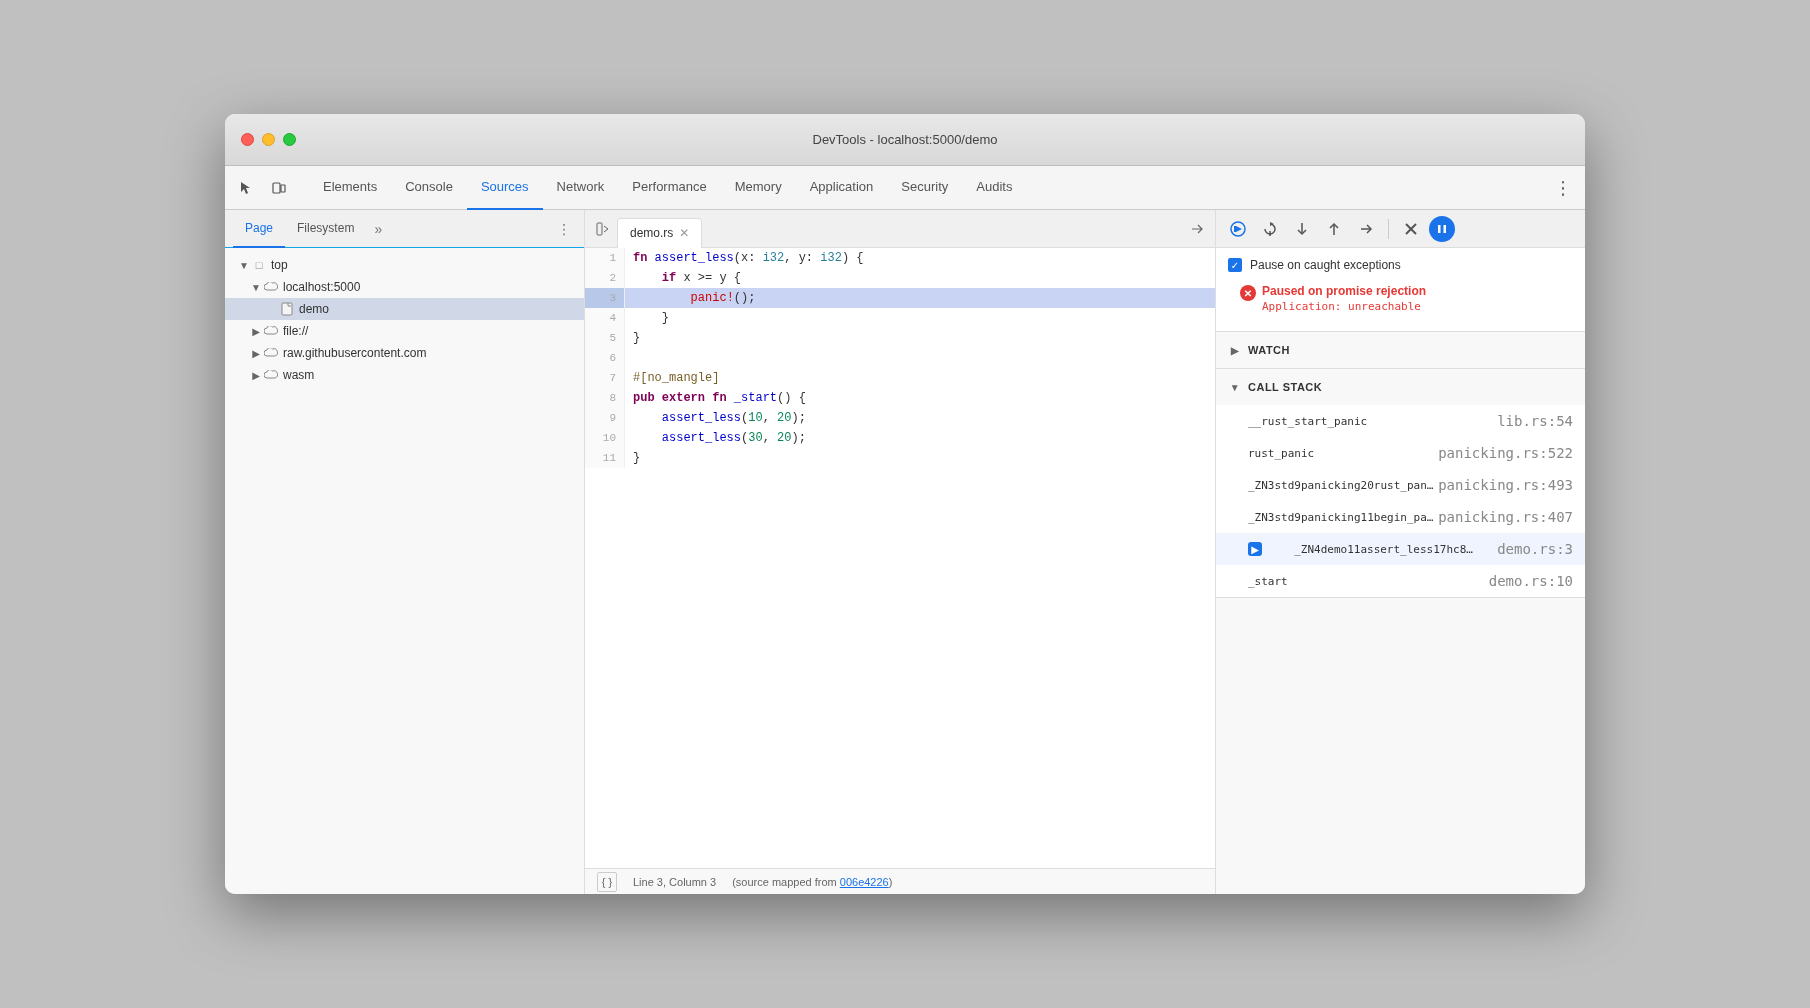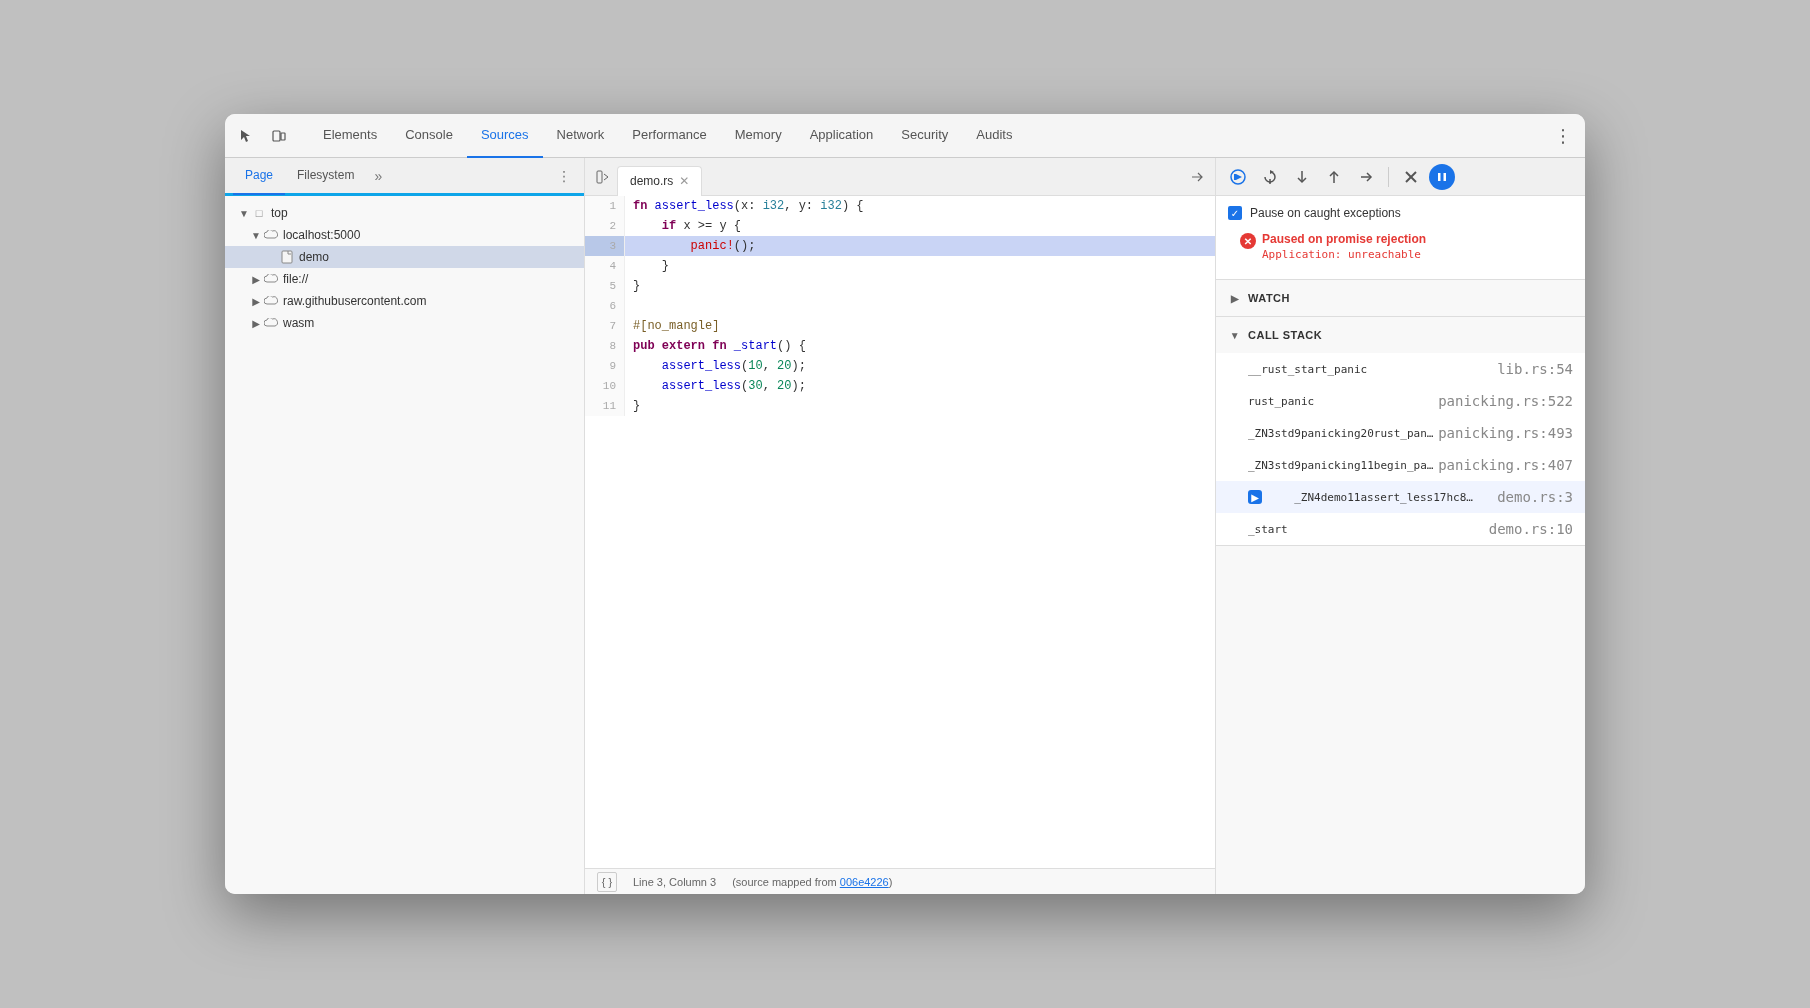--- a/index.html
+++ b/index.html
@@ -124,21 +124,21 @@
       border-right: 1px solid #ddd;
       display: flex;
       flex-direction: column;
       flex-shrink: 0;
     }
     .panel-tabs {
       display: flex;
       align-items: center;
       height: 38px;
       padding: 0 8px;
-      border-bottom: 3px solid #0ea5e9;
+      border-bottom: 1px solid #0ea5e9;
       background: #f0f0f0;
     }
     .panel-tab {
       padding: 0 12px;
       height: 38px;
       display: flex;
       align-items: center;
       font-size: 12px;
       color: #555;
       cursor: pointer;
@@ -526,20 +526,28 @@
     .cs-arrow-icon {
       color: white;
       font-size: 10px;
     }
   </style>
 </head>
 <body>
 
 <div class="window">
 
+  <div class="titlebar">
+    <div class="traffic-lights">
+      <div class="traffic-light tl-close"></div>
+      <div class="traffic-light tl-min"></div>
+      <div class="traffic-light tl-max"></div>
+    </div>
+    <div class="titlebar-title">DevTools - localhost:5000/demo</div>
+  </div>
 
   <div class="main-toolbar">
     <div class="toolbar-icons">
       <button class="toolbar-icon-btn">
         <svg width="16" height="16" viewBox="0 0 16 16" fill="none">
           <path d="M2 2 L2 12 L5 9 L7 14 L9 13 L7 8 L11 8 Z" fill="#555"></path>
         </svg>
       </button>
       <button class="toolbar-icon-btn">
         <svg width="16" height="16" viewBox="0 0 16 16" fill="none">

